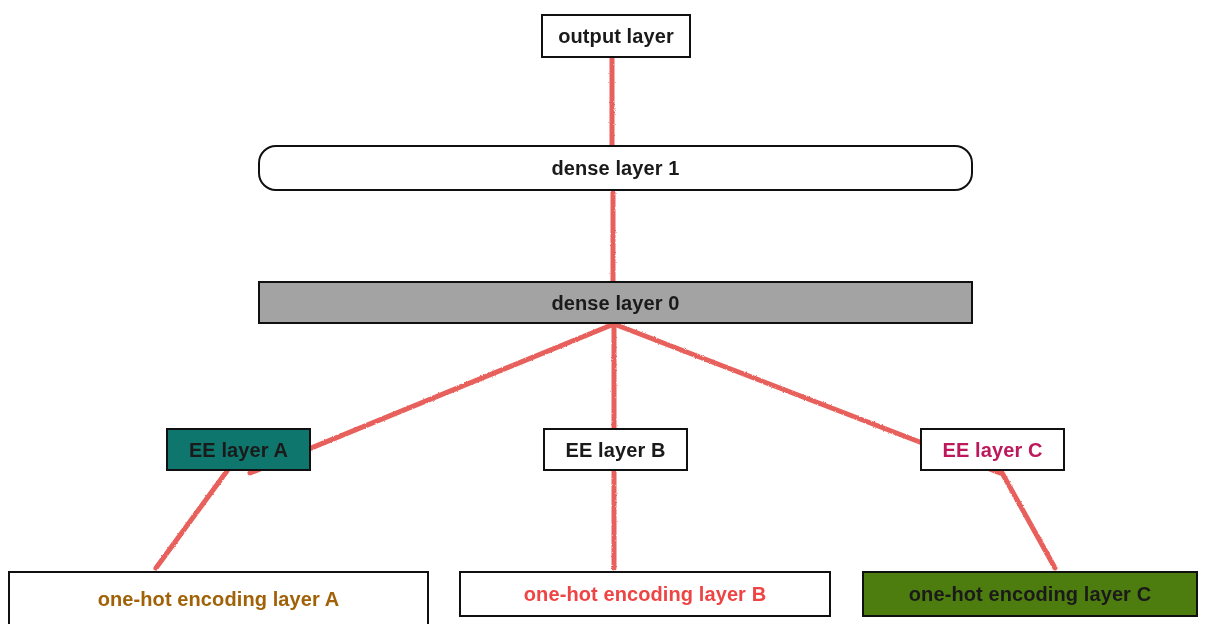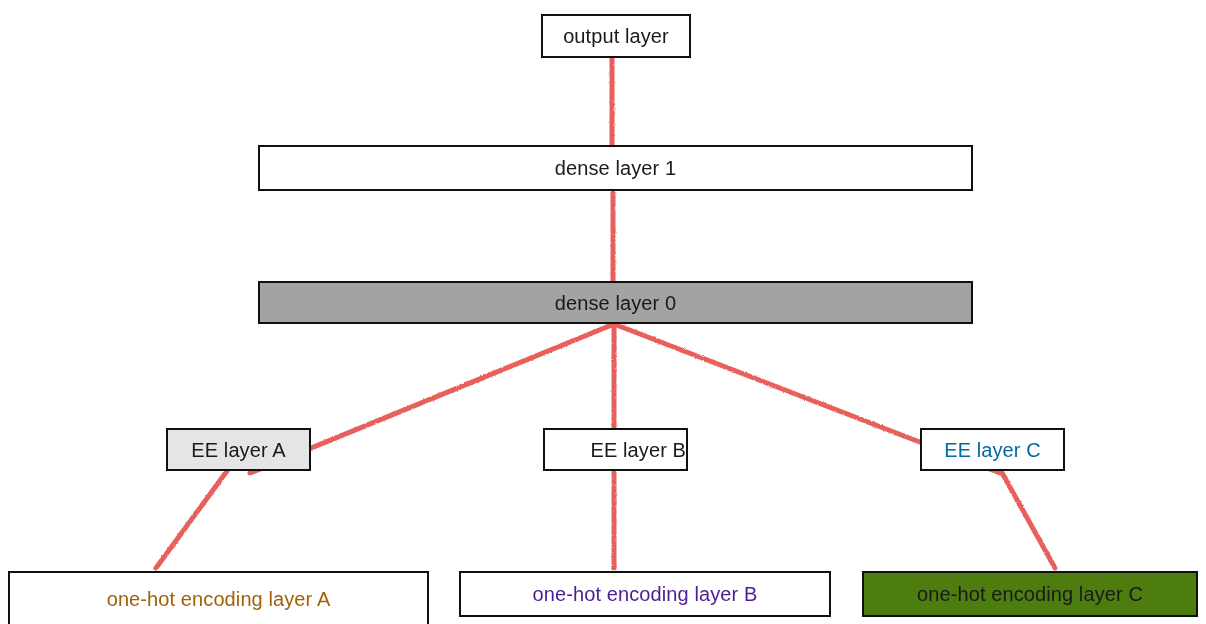--- a/index.html
+++ b/index.html
@@ -10,20 +10,21 @@
   }
   body {
     font-family: "Liberation Sans", sans-serif;
   }
   #diagram-root {
     position: relative;
     width: 1206px;
     height: 624px;
     background: #ffffff;
     overflow: hidden;
+    font-weight: bold;
   }
   #edge-layer {
     position: absolute;
     left: 0;
     top: 0;
     width: 1206px;
     height: 624px;
     pointer-events: none;
   }
   .node-box {
@@ -67,45 +68,45 @@
         <line x1="156" y1="568" x2="227" y2="471" stroke="#e8615c" stroke-width="5" stroke-linecap="round"></line>
         <line x1="614" y1="568" x2="614" y2="471" stroke="#e8615c" stroke-width="5" stroke-linecap="round"></line>
         <line x1="1055" y1="568" x2="1001" y2="471" stroke="#e8615c" stroke-width="5" stroke-linecap="round"></line>
       </g>
   </svg>
 
   <div class="node-box" style="left: 541px; top: 14px; width: 150px; height: 44px; border-color: rgb(16, 16, 16); background: rgb(255, 255, 255); color: rgb(26, 26, 26);">
     <span class="node-label">output layer</span>
   </div>
 
-  <div class="node-box" style="left: 258px; top: 145px; width: 715px; height: 46px; border-color: rgb(16, 16, 16); background: rgb(255, 255, 255); color: rgb(26, 26, 26);">
+  <div class="node-box" style="left: 258px; top: 145px; width: 715px; height: 46px; border-color: rgb(16, 16, 16); background: rgb(255, 255, 255); color: rgb(26, 26, 26); border-radius: 18px;">
     <span class="node-label">dense layer 1</span>
   </div>
 
   <div class="node-box" style="left: 258px; top: 281px; width: 715px; height: 43px; border-color: rgb(16, 16, 16); background: #a3a3a3; color: rgb(26, 26, 26);">
     <span class="node-label">dense layer 0</span>
   </div>
 
-  <div class="node-box" style="left: 166px; top: 428px; width: 145px; height: 43px; border-color: rgb(16, 16, 16); background: #e5e5e5; color: rgb(26, 26, 26);">
+  <div class="node-box" style="left: 166px; top: 428px; width: 145px; height: 43px; border-color: rgb(16, 16, 16); background: #0f766e; color: rgb(26, 26, 26);">
     <span class="node-label">EE layer A</span>
   </div>
 
-  <div class="node-box" style="left: 543px; top: 428px; width: 145px; height: 43px; border-color: rgb(16, 16, 16); background: rgb(255, 255, 255); color: rgb(26, 26, 26); justify-content: flex-end;">
+  <div class="node-box" style="left: 543px; top: 428px; width: 145px; height: 43px; border-color: rgb(16, 16, 16); background: rgb(255, 255, 255); color: rgb(26, 26, 26);">
     <span class="node-label">EE layer B</span>
   </div>
 
-  <div class="node-box" style="left: 920px; top: 428px; width: 145px; height: 43px; border-color: rgb(16, 16, 16); background: rgb(255, 255, 255); color: #0369a1;">
+  <div class="node-box" style="left: 920px; top: 428px; width: 145px; height: 43px; border-color: rgb(16, 16, 16); background: rgb(255, 255, 255); color: #be185d;">
     <span class="node-label">EE layer C</span>
   </div>
 
   <div class="node-box" style="left: 8px; top: 571px; width: 421px; height: 55px; border-color: rgb(16, 16, 16); background: rgb(255, 255, 255); color: #a16207; align-items: center;">
     <span class="node-label">one-hot encoding layer A</span>
   </div>
 
-  <div class="node-box" style="left: 459px; top: 571px; width: 372px; height: 46px; border-color: rgb(16, 16, 16); background: rgb(255, 255, 255); color: #4c1d95;">
+  <div class="node-box" style="left: 459px; top: 571px; width: 372px; height: 46px; border-color: rgb(16, 16, 16); background: rgb(255, 255, 255); color: #ef4444;">
     <span class="node-label">one-hot encoding layer B</span>
   </div>
 
   <div class="node-box" style="left: 862px; top: 571px; width: 336px; height: 46px; border-color: rgb(16, 16, 16); background: #4d7c0f; color: rgb(26, 26, 26);">
     <span class="node-label">one-hot encoding layer C</span>
   </div>
 
 </div>
 
 </body></html>

